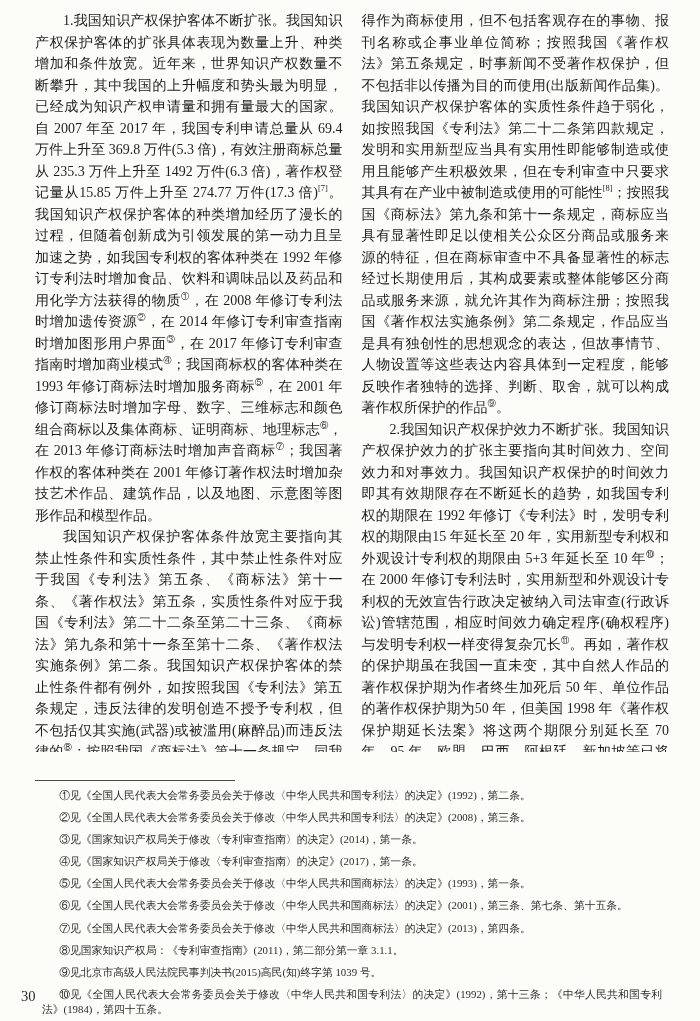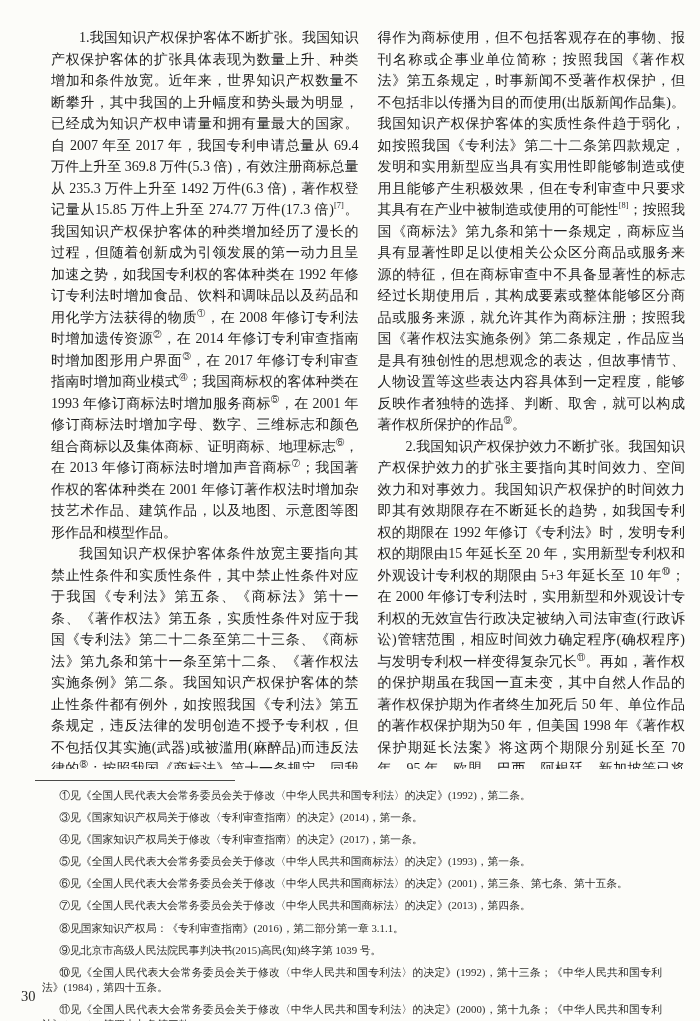--- a/index.html
+++ b/index.html
@@ -12,28 +12,27 @@
     width: 700px;
     height: 1021px;
     margin: 0 auto;
     background: #fcfcf9;
     color: #1e1e1e;
     font-family: "Liberation Serif", "DejaVu Serif", serif;
     overflow: hidden;
   }
   .columns {
     position: absolute;
-    top: 27px;
+    top: 10px;
     left: 35px;
     width: 634px;
     height: 742px;
     display: flex;
     gap: 19px;
     overflow: hidden;
-    margin-left: 16px;
   }
   .col {
     width: 312px;
     font-size: 14px;
     line-height: 21.5px;
     text-align: justify;
     text-justify: inter-character;
   }
   .col p {
     margin: 0;
@@ -91,26 +90,27 @@
     </div>
     <div class="col">
       <p class="noindent">得作为商标使用，但不包括客观存在的事物、报刊名称或企事业单位简称；按照我国《著作权法》第五条规定，时事新闻不受著作权保护，但不包括非以传播为目的而使用(出版新闻作品集)。我国知识产权保护客体的实质性条件趋于弱化，如按照我国《专利法》第二十二条第四款规定，发明和实用新型应当具有实用性即能够制造或使用且能够产生积极效果，但在专利审查中只要求其具有在产业中被制造或使用的可能性<sup>[8]</sup>；按照我国《商标法》第九条和第十一条规定，商标应当具有显著性即足以使相关公众区分商品或服务来源的特征，但在商标审查中不具备显著性的标志经过长期使用后，其构成要素或整体能够区分商品或服务来源，就允许其作为商标注册；按照我国《著作权法实施条例》第二条规定，作品应当是具有独创性的思想观念的表达，但故事情节、人物设置等这些表达内容具体到一定程度，能够反映作者独特的选择、判断、取舍，就可以构成著作权所保护的作品<sup>⑨</sup>。</p>
       <p class="indent">2.我国知识产权保护效力不断扩张。我国知识产权保护效力的扩张主要指向其时间效力、空间效力和对事效力。我国知识产权保护的时间效力即其有效期限存在不断延长的趋势，如我国专利权的期限在 1992 年修订《专利法》时，发明专利权的期限由15 年延长至 20 年，实用新型专利权和外观设计专利权的期限由 5+3 年延长至 10 年<sup>⑩</sup>；在 2000 年修订专利法时，实用新型和外观设计专利权的无效宣告行政决定被纳入司法审查(行政诉讼)管辖范围，相应时间效力确定程序(确权程序)与发明专利权一样变得复杂冗长<sup>⑪</sup>。再如，著作权的保护期虽在我国一直未变，其中自然人作品的著作权保护期为作者终生加死后 50 年、单位作品的著作权保护期为50 年，但美国 1998 年《著作权保护期延长法案》将这两个期限分别延长至 70 年、95 年，欧盟、巴西、阿根廷、新加坡等已将自然人作品的著作权保</p>
     </div>
   </div>
 
   <div class="footnotes">
     <div class="fn-rule"></div>
     <p class="fn-item">①见《全国人民代表大会常务委员会关于修改〈中华人民共和国专利法〉的决定》(1992)，第二条。</p>
+    <p class="fn-item">②见《全国人民代表大会常务委员会关于修改〈中华人民共和国专利法〉的决定》(2008)，第三条。</p>
     <p class="fn-item">③见《国家知识产权局关于修改〈专利审查指南〉的决定》(2014)，第一条。</p>
     <p class="fn-item">④见《国家知识产权局关于修改〈专利审查指南〉的决定》(2017)，第一条。</p>
     <p class="fn-item">⑤见《全国人民代表大会常务委员会关于修改〈中华人民共和国商标法〉的决定》(1993)，第一条。</p>
     <p class="fn-item">⑥见《全国人民代表大会常务委员会关于修改〈中华人民共和国商标法〉的决定》(2001)，第三条、第七条、第十五条。</p>
     <p class="fn-item">⑦见《全国人民代表大会常务委员会关于修改〈中华人民共和国商标法〉的决定》(2013)，第四条。</p>
-    <p class="fn-item">⑧见国家知识产权局：《专利审查指南》(2016)，第二部分第一章 3.1.1。</p>
+    <p class="fn-item">⑧见国家知识产权局：《专利审查指南》(2011)，第二部分第一章 3.1.1。</p>
     <p class="fn-item">⑨见北京市高级人民法院民事判决书(2015)高民(知)终字第 1039 号。</p>
     <p class="fn-item">⑩见《全国人民代表大会常务委员会关于修改〈中华人民共和国专利法〉的决定》(1992)，第十三条；《中华人民共和国专利法》(1984)，第四十五条。</p>
     <p class="fn-item">⑪见《全国人民代表大会常务委员会关于修改〈中华人民共和国专利法〉的决定》(2000)，第十九条；《中华人民共和国专利法》(1992)，第四十九条第三款。</p>
   </div>
 
   <div class="page-number">30</div>
 
 </div>
 
 </body></html>

